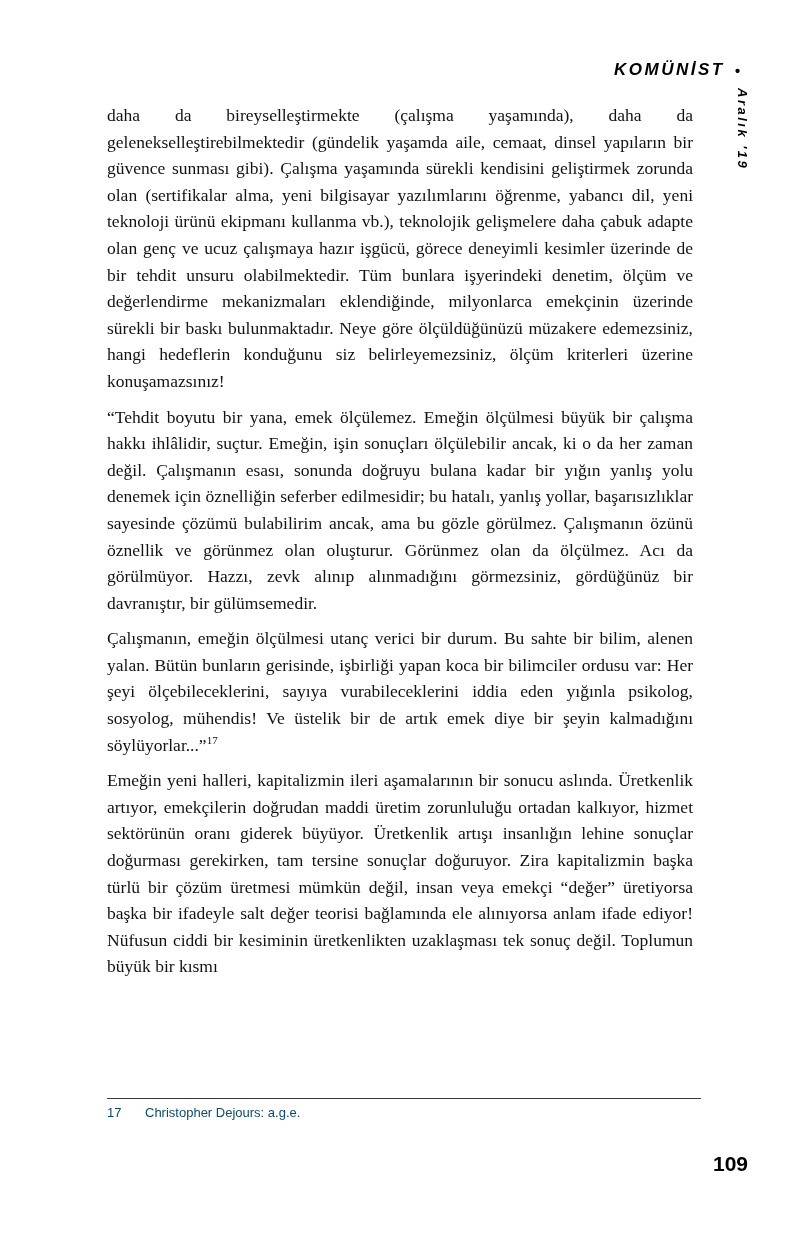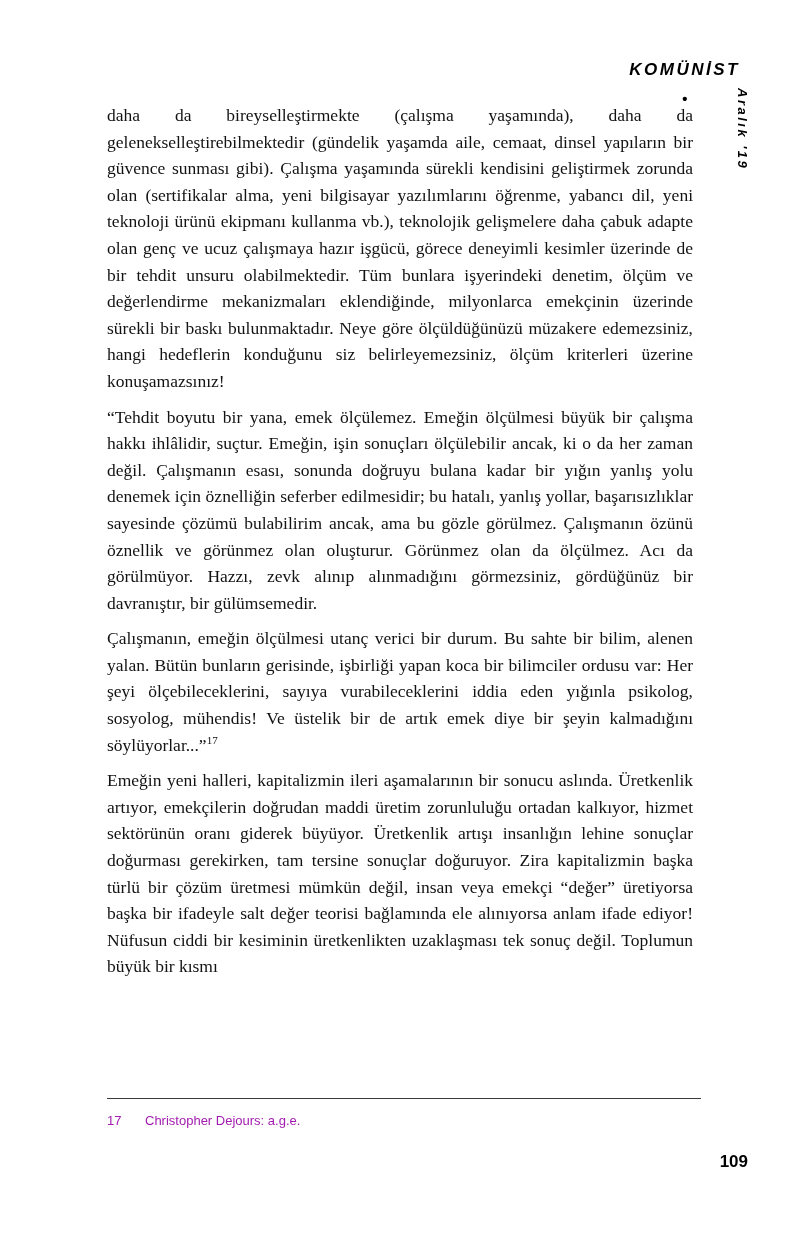--- a/index.html
+++ b/index.html
@@ -19,21 +19,20 @@
     right: 58px;
     display: flex;
     align-items: center;
     gap: 10px;
     font-family: "Liberation Sans", sans-serif;
     font-style: italic;
     font-weight: 900;
     font-size: 17px;
     letter-spacing: 2.5px;
     color: #000;
-    flex-direction: column;
   }
   .header .bullet {
     font-size: 15px;
     letter-spacing: 0;
   }
   .issue-vertical {
     position: absolute;
     top: 88px;
     right: 48px;
     writing-mode: vertical-rl;
@@ -61,36 +60,36 @@
     line-height: 0;
     vertical-align: super;
     font-style: normal;
   }
   .footnote {
     position: absolute;
     left: 107px;
     top: 1098px;
     width: 594px;
     border-top: 1px solid #3a3a3a;
-    padding-top: 14px;
+    padding-top: 6px;
     font-family: "Liberation Sans", sans-serif;
     font-size: 13px;
-    color: #a21caf;
+    color: #0c4a6e;
   }
   .footnote .fn-num {
     display: inline-block;
     width: 38px;
   }
   .page-number {
     position: absolute;
     right: 50px;
     top: 1152px;
     font-family: "Liberation Sans", sans-serif;
     font-weight: bold;
-    font-size: 17px;
+    font-size: 21px;
     color: #000;
   }
 </style>
 </head>
 <body>
 
 <div class="page">
 
   <div class="header">
     <span>KOMÜNİST</span>

